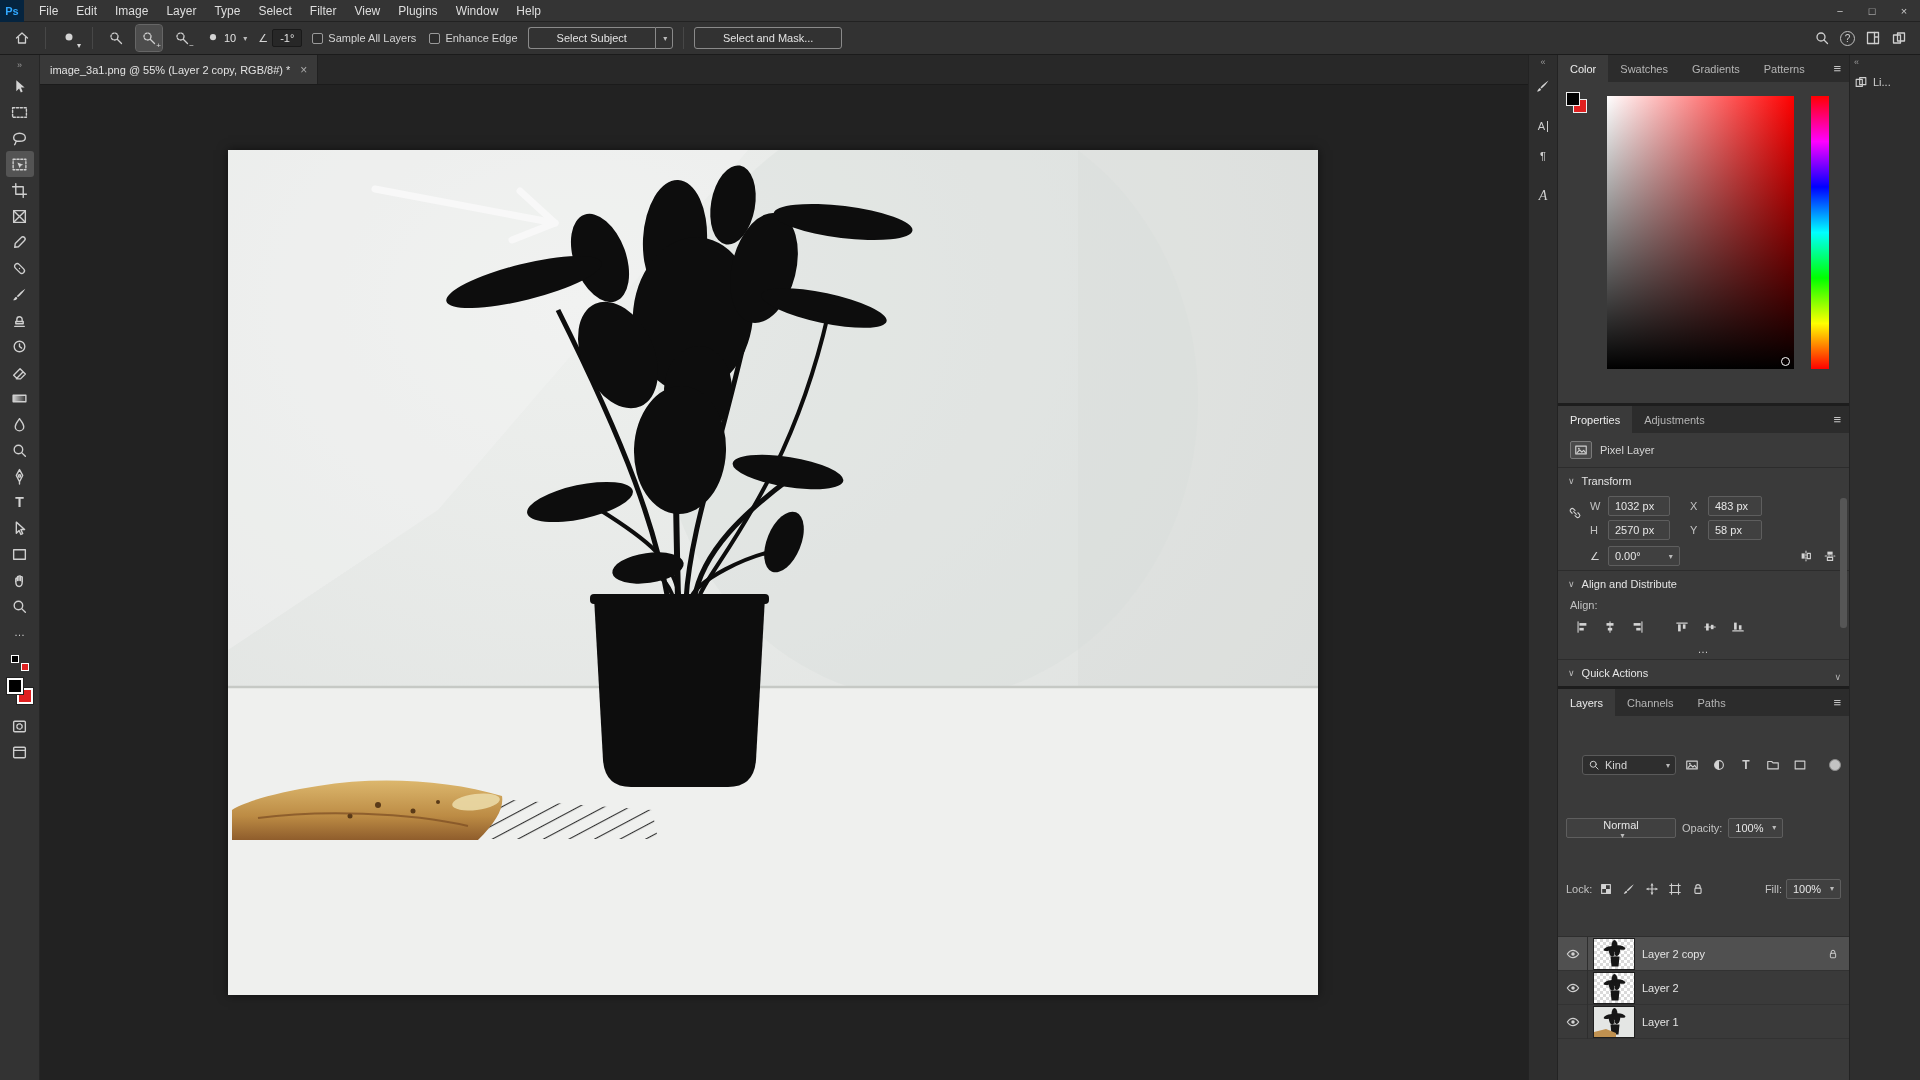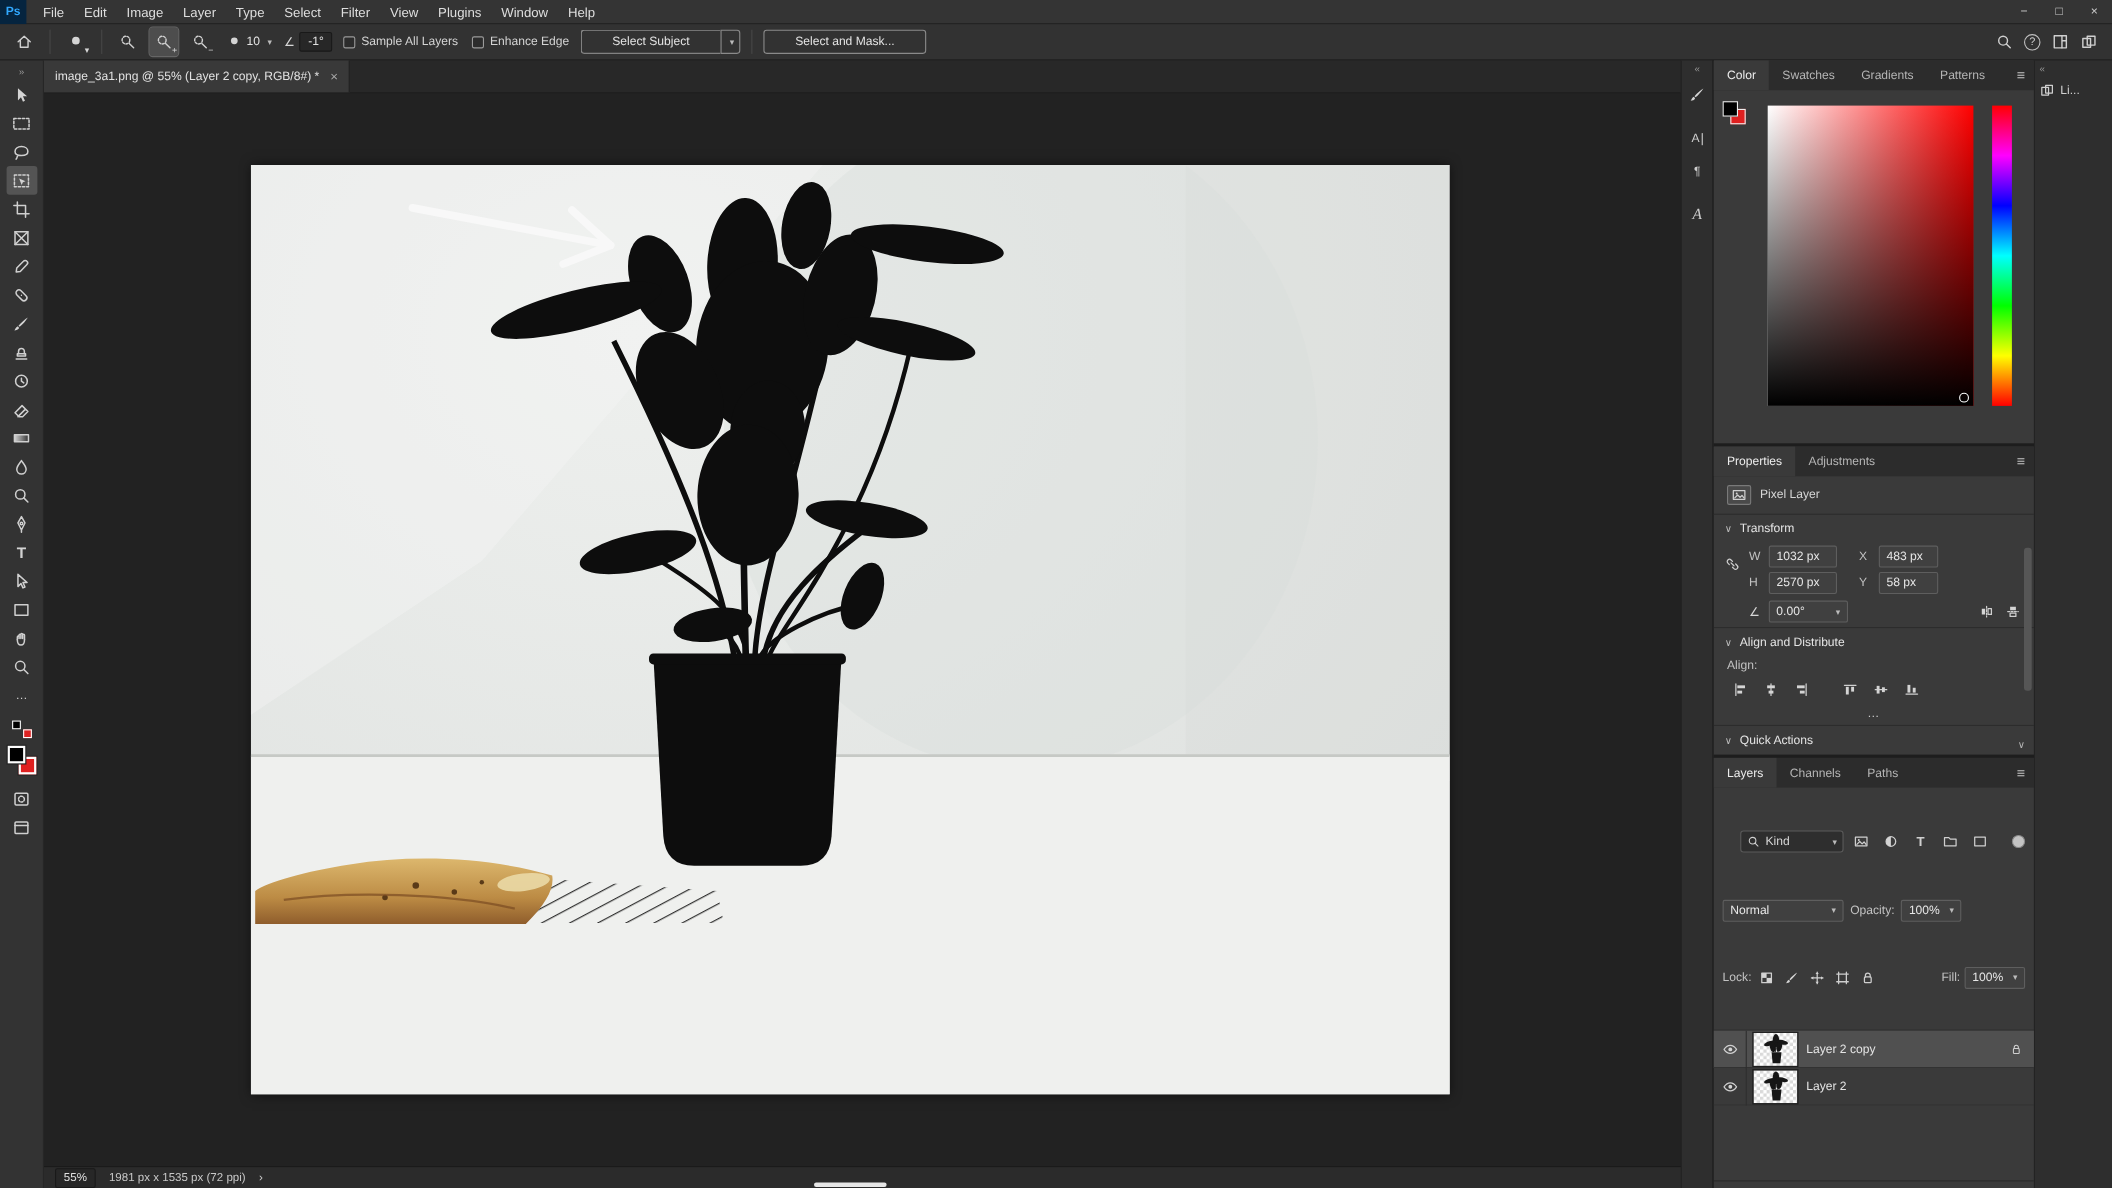--- a/index.html
+++ b/index.html
@@ -121,21 +121,21 @@
 
   
   .p-layers { flex:1; display:flex; flex-direction:column;gap:34px; }
   .filt-row { display:flex; align-items:center; gap:5px; height:30px; padding:0 8px; }
   .kind-box { display:flex; align-items:center; gap:5px; width:94px; height:20px; background:#2e2e2e; border:1px solid #5a5a5a; border-radius:3px; padding:0 5px;margin-left:16px; }
   .f-ic { width:22px; height:20px; display:flex; align-items:center; justify-content:center; color:#cfcfcf; }
   .f-T { font-size:12px; font-weight:bold; }
   .toggle-dot { margin-left:auto; width:12px; height:12px; border-radius:50%; background:#c3c3c3; border:1px solid #8a8a8a; }
   .blend-row { display:flex; align-items:center; gap:6px; height:27px; padding:0 8px; }
   .dd { display:flex; align-items:center; justify-content:space-between; background:#404040; border:1px solid #5e5e5e; border-radius:2px; height:20px; padding:0 6px; color:#e6e6e6; }
-  .dd-blend { width:110px; } .dd-pct { width:55px; }
+  .dd-blend { width:110px;flex-direction:column; } .dd-pct { width:55px; }
   .lab { color:#c2c2c2; }
   .lock-row { display:flex; align-items:center; gap:4px; height:27px; padding:0 8px; }
   .lk-ic { width:19px; height:19px; display:flex; align-items:center; justify-content:center; }
   .layer-list { border-top:1px solid #2e2e2e; }
   .layer-row { display:flex; align-items:center; height:34px; border-bottom:1px solid #323232; position:relative; }
   .layer-row.selected { background:#505050; }
   .eye-cell { width:30px; height:34px; display:flex; align-items:center; justify-content:center; border-right:1px solid #2e2e2e; }
   .thumb { width:40px; height:30px; margin:0 8px 0 6px; outline:1px solid #1f1f1f; }
   .thumb svg { display:block; width:40px; height:30px; }
   .lname { font-size:11px; color:#e4e4e4; }
@@ -659,26 +659,20 @@
               <circle cx="210" cy="652" r="2" fill="#5a3a18"></circle>
             <path d="M30 668 C90 660 180 662 240 676" stroke="#7a4c22" stroke-width="2" fill="none" opacity="0.7"></path>
           </g>
           <g stroke="#f8f8f8" stroke-width="7" fill="none" stroke-linecap="round" stroke-linejoin="round">
             <path d="M147 39 L327 73"></path>
             <path d="M292 41 L327 73 L284 90"></path>
           </g>
         </svg>
       </div>
 
-      <div class="statusbar">
-        <span class="sunken">55%</span>
-        <span>1981 px x 1535 px (72 ppi)</span>
-        <span>›</span>
-        <span class="task-hint"></span>
-      </div>
     </div>
 
     <div class="panelstrip">
       <div class="strip-chev">«</div>
       <div class="strip-ic">
           <svg class="i i16">
             <use href="#sym-brush"></use>
           </svg>
         </div>
       <div class="strip-gap"></div>
@@ -924,20 +918,35 @@
                 </svg>
               </div>
             <div class="thumb">
               <svg viewBox="0 0 40 30">
                   <rect width="40" height="30" fill="url(#pat-checker)"></rect>
                   <use href="#sym-miniplant"></use>
                 </svg>
             </div>
             <div class="lname">Layer 2</div>
           </div>
+          <div class="layer-row">
+            <div class="eye-cell">
+                <svg class="i i14">
+                  <use href="#sym-eye"></use>
+                </svg>
+              </div>
+            <div class="thumb">
+              <svg viewBox="0 0 40 30">
+                  <rect width="40" height="30" fill="#e4e6e4"></rect>
+                  <use href="#sym-miniplant"></use>
+                  <path d="M0 25l12-3 10 4v4H0z" fill="#c09150"></path>
+                </svg>
+            </div>
+            <div class="lname">Layer 1</div>
+          </div>
         </div>
         <div class="layers-fill"></div>
         <div class="lp-bottom">
           <div class="lp-ic">
               <svg class="i i14">
                 <use href="#sym-link2"></use>
               </svg>
             </div>
           <div class="lp-ic fx-txt">fx</div>
           <div class="lp-ic">

